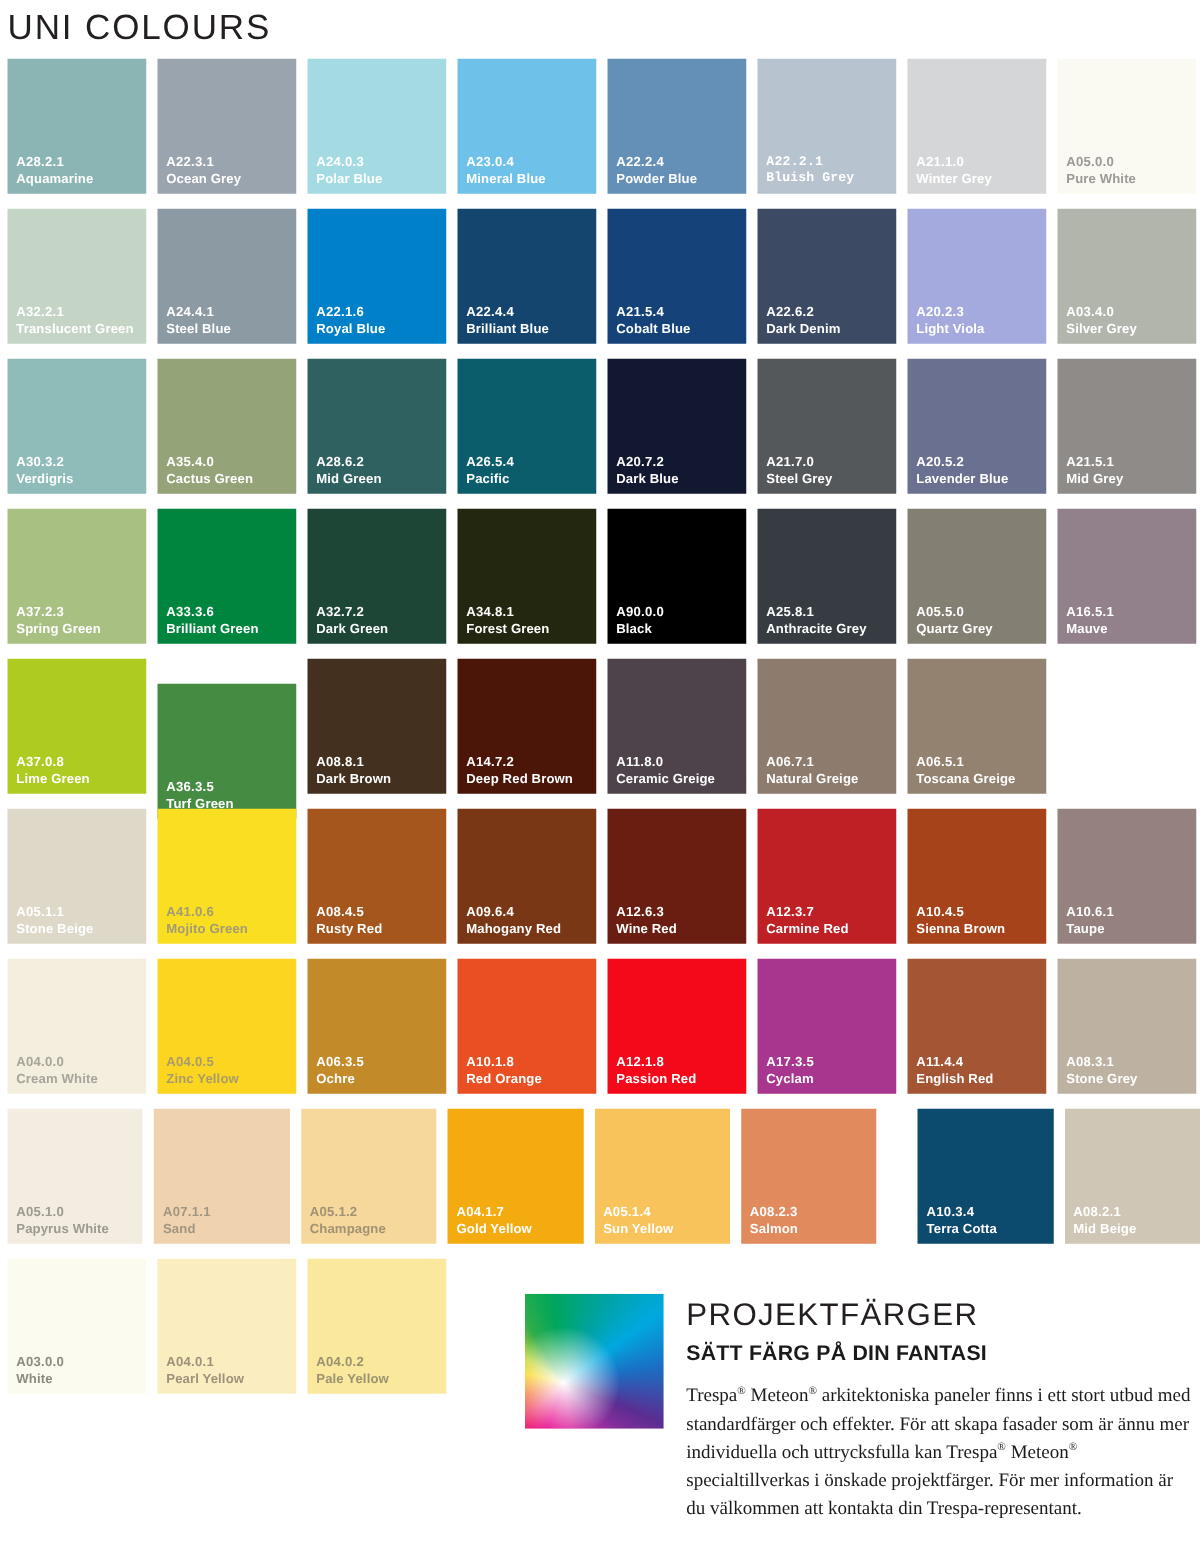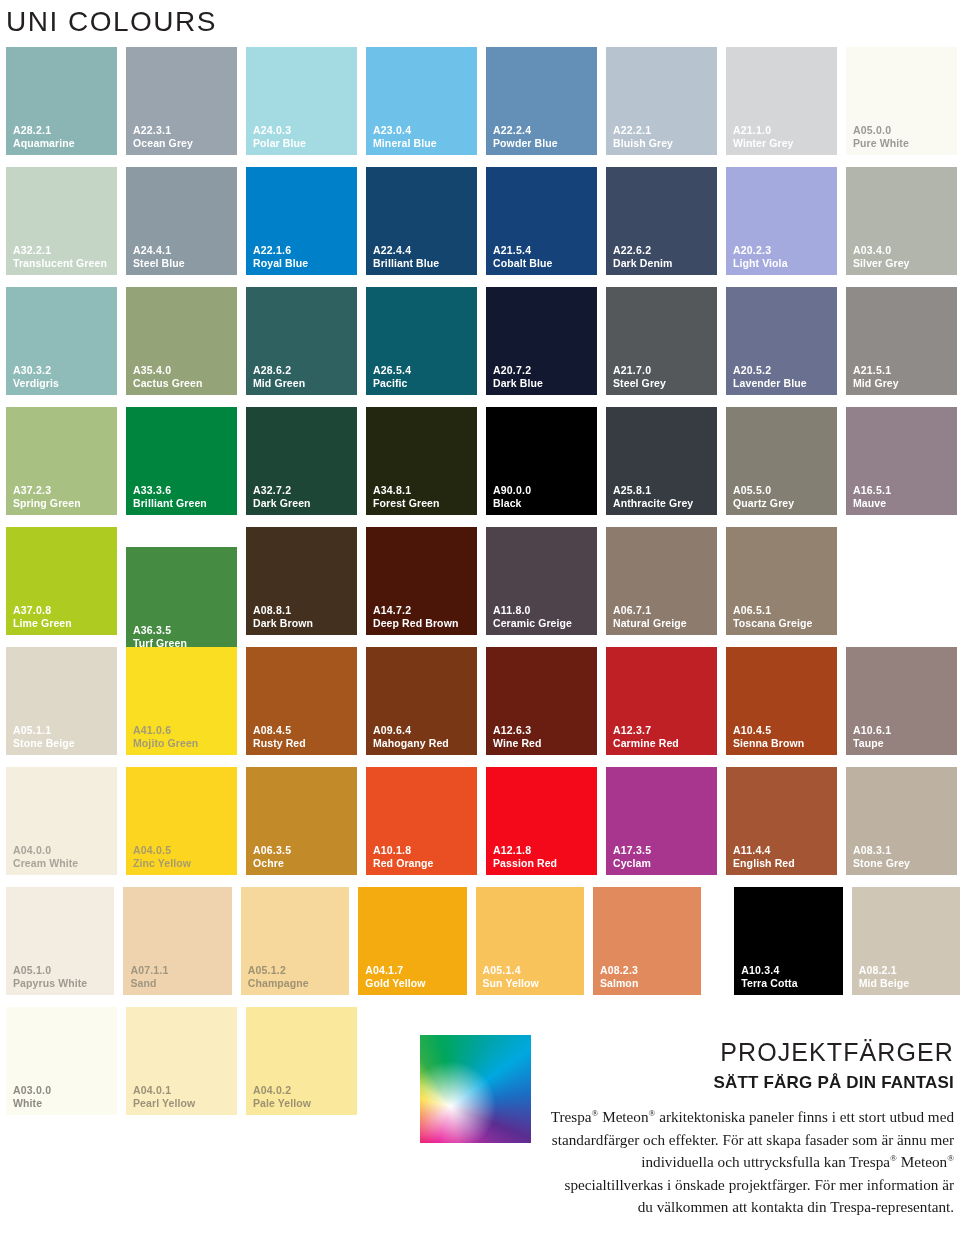--- a/index.html
+++ b/index.html
@@ -110,21 +110,20 @@
         #00a8e0 214deg,
         #1a6fc4 240deg,
         #5b2d91 272deg,
         #9b2fa0 300deg,
         #d6229b 330deg,
         #e8008c 360deg);
   }
   #projekt-text {
     flex: 1 1 auto;
     padding-top: 2px;
-    text-align: right;
   }
   #projekt-title {
     font-family: "Liberation Sans", sans-serif;
     font-size: 25px;
     font-weight: 300;
     letter-spacing: 1.1px;
     color: #231f20;
     line-height: 30px;
     margin-bottom: 4px;
   }
@@ -180,21 +179,21 @@
           <span class="swatch-code">A23.0.4</span>
           <span class="swatch-name">Mineral Blue</span>
         </div>
       </div>
       <div class="swatch" style="background: rgb(100, 144, 184);">
         <div class="swatch-labels" style="color: rgb(255, 255, 255);">
           <span class="swatch-code">A22.2.4</span>
           <span class="swatch-name">Powder Blue</span>
         </div>
       </div>
-      <div class="swatch" style="background: rgb(183, 195, 206);">
+      <div class="swatch" style="background: rgb(183, 195, 206); font-family: Liberation Mono, monospace;">
         <div class="swatch-labels" style="color: rgb(255, 255, 255);">
           <span class="swatch-code">A22.2.1</span>
           <span class="swatch-name">Bluish Grey</span>
         </div>
       </div>
       <div class="swatch" style="background: rgb(212, 214, 215);">
         <div class="swatch-labels" style="color: rgb(255, 255, 255);">
           <span class="swatch-code">A21.1.0</span>
           <span class="swatch-name">Winter Grey</span>
         </div>
@@ -530,21 +529,21 @@
           <span class="swatch-code">A05.1.4</span>
           <span class="swatch-name">Sun Yellow</span>
         </div>
       </div>
       <div class="swatch" style="background: rgb(224, 138, 93);">
         <div class="swatch-labels" style="color: rgb(255, 255, 255);">
           <span class="swatch-code">A08.2.3</span>
           <span class="swatch-name">Salmon</span>
         </div>
       </div>
-      <div class="swatch" style="background: #000000; margin-left: 24px;">
+      <div class="swatch" style="background: #0c4a6e; margin-left: 24px;">
         <div class="swatch-labels" style="color: rgb(255, 255, 255);">
           <span class="swatch-code">A10.3.4</span>
           <span class="swatch-name">Terra Cotta</span>
         </div>
       </div>
       <div class="swatch" style="background: rgb(207, 198, 181);">
         <div class="swatch-labels" style="color: rgb(255, 255, 255);">
           <span class="swatch-code">A08.2.1</span>
           <span class="swatch-name">Mid Beige</span>
         </div>

